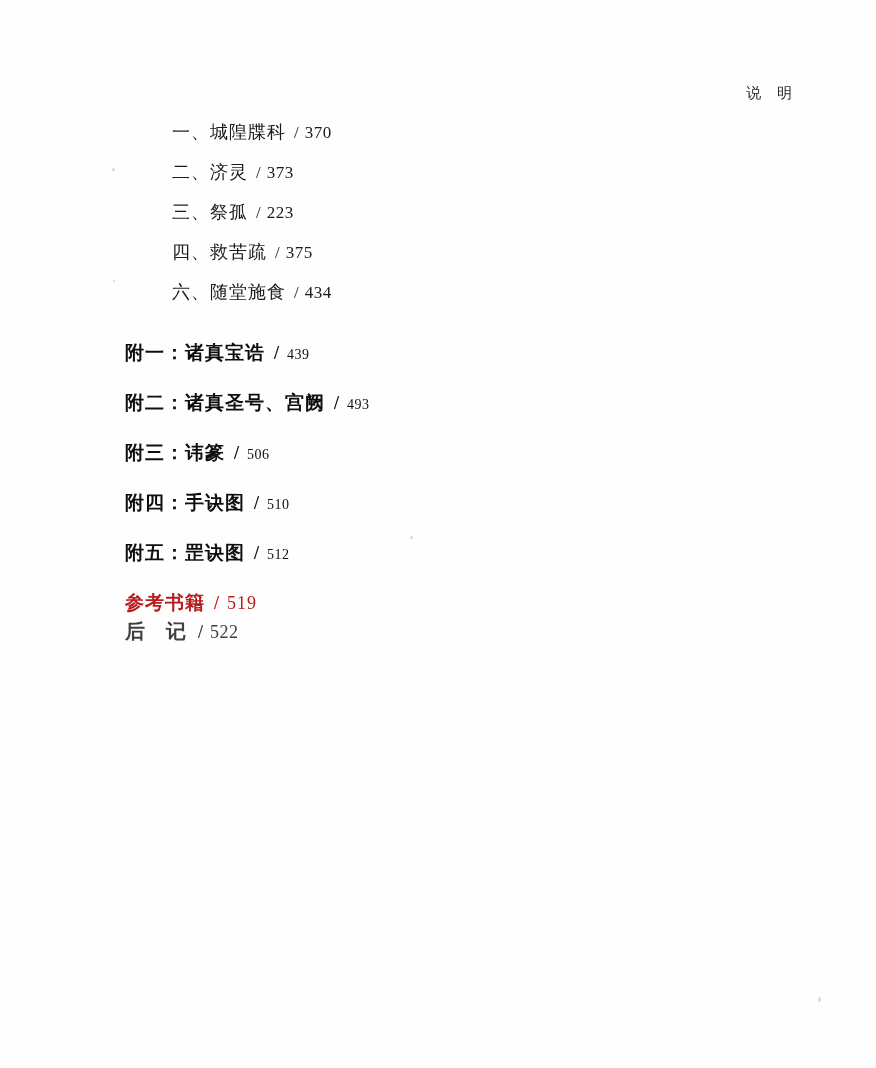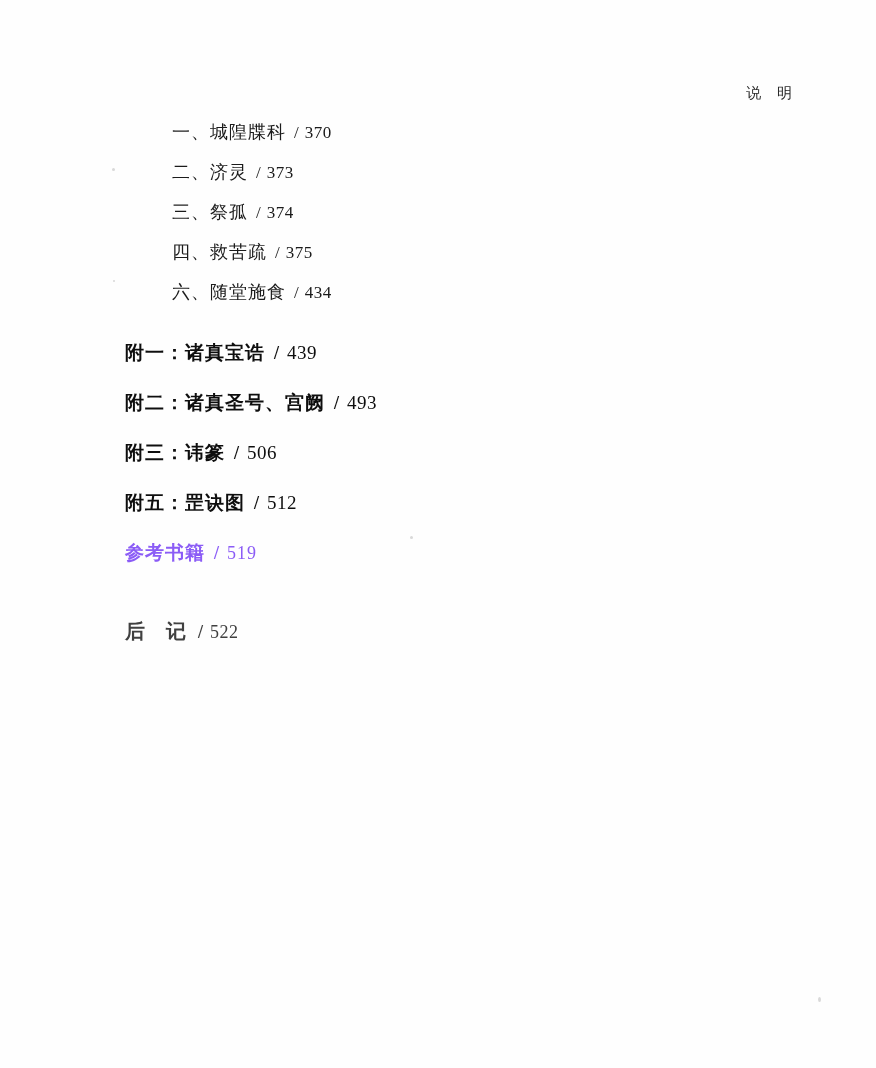--- a/index.html
+++ b/index.html
@@ -77,36 +77,36 @@
     white-space: nowrap;
     letter-spacing: 1px;
   }
   .appendix-entry .sep {
     padding: 0 7px 0 9px;
     font-weight: bold;
     font-size: 18px;
   }
   .appendix-entry .page-num {
     font-weight: normal;
-    font-size: 19px;
+    font-size: 14px;
     letter-spacing: 0.5px;
   }
   .appendix-entry .label {
     font-weight: bold;
   }
 
   .refs-entry {
     padding: 0 0 0 125px;
     height: 50px;
     line-height: 50px;
     font-size: 19px;
     font-weight: bold;
     white-space: nowrap;
     letter-spacing: 1px;
-    color: #8b5cf6;
+    color: #b91c1c;
   }
   .refs-entry .sep {
     padding: 0 7px 0 9px;
     font-size: 18px;
   }
   .refs-entry .page-num {
     font-weight: normal;
     font-size: 18px;
   }
 
@@ -154,21 +154,21 @@
 
     <div class="sub-entry">
       <span class="num">一、</span><span class="title">城隍牒科</span><span class="sep">/</span><span class="page-num">370</span>
     </div>
 
     <div class="sub-entry">
       <span class="num">二、</span><span class="title">济灵</span><span class="sep">/</span><span class="page-num">373</span>
     </div>
 
     <div class="sub-entry">
-      <span class="num">三、</span><span class="title">祭孤</span><span class="sep">/</span><span class="page-num">374</span>
+      <span class="num">三、</span><span class="title">祭孤</span><span class="sep">/</span><span class="page-num">223</span>
     </div>
 
     <div class="sub-entry">
       <span class="num">四、</span><span class="title">救苦疏</span><span class="sep">/</span><span class="page-num">375</span>
     </div>
 
 
     <div class="sub-entry">
       <span class="num">六、</span><span class="title">随堂施食</span><span class="sep">/</span><span class="page-num">434</span>
     </div>
@@ -180,20 +180,23 @@
     </div>
 
     <div class="appendix-entry">
       <span class="label">附二：</span><span class="label">诸真圣号、宫阙</span><span class="sep">/</span><span class="page-num">493</span>
     </div>
 
     <div class="appendix-entry">
       <span class="label">附三：</span><span class="label">讳篆</span><span class="sep">/</span><span class="page-num">506</span>
     </div>
 
+    <div class="appendix-entry">
+      <span class="label">附四：</span><span class="label">手诀图</span><span class="sep">/</span><span class="page-num">510</span>
+    </div>
 
     <div class="appendix-entry">
       <span class="label">附五：</span><span class="label">罡诀图</span><span class="sep">/</span><span class="page-num">512</span>
     </div>
 
     <div class="refs-entry">
       <span class="label">参考书籍</span><span class="sep">/</span><span class="page-num">519</span>
     </div>
 
   </div>

